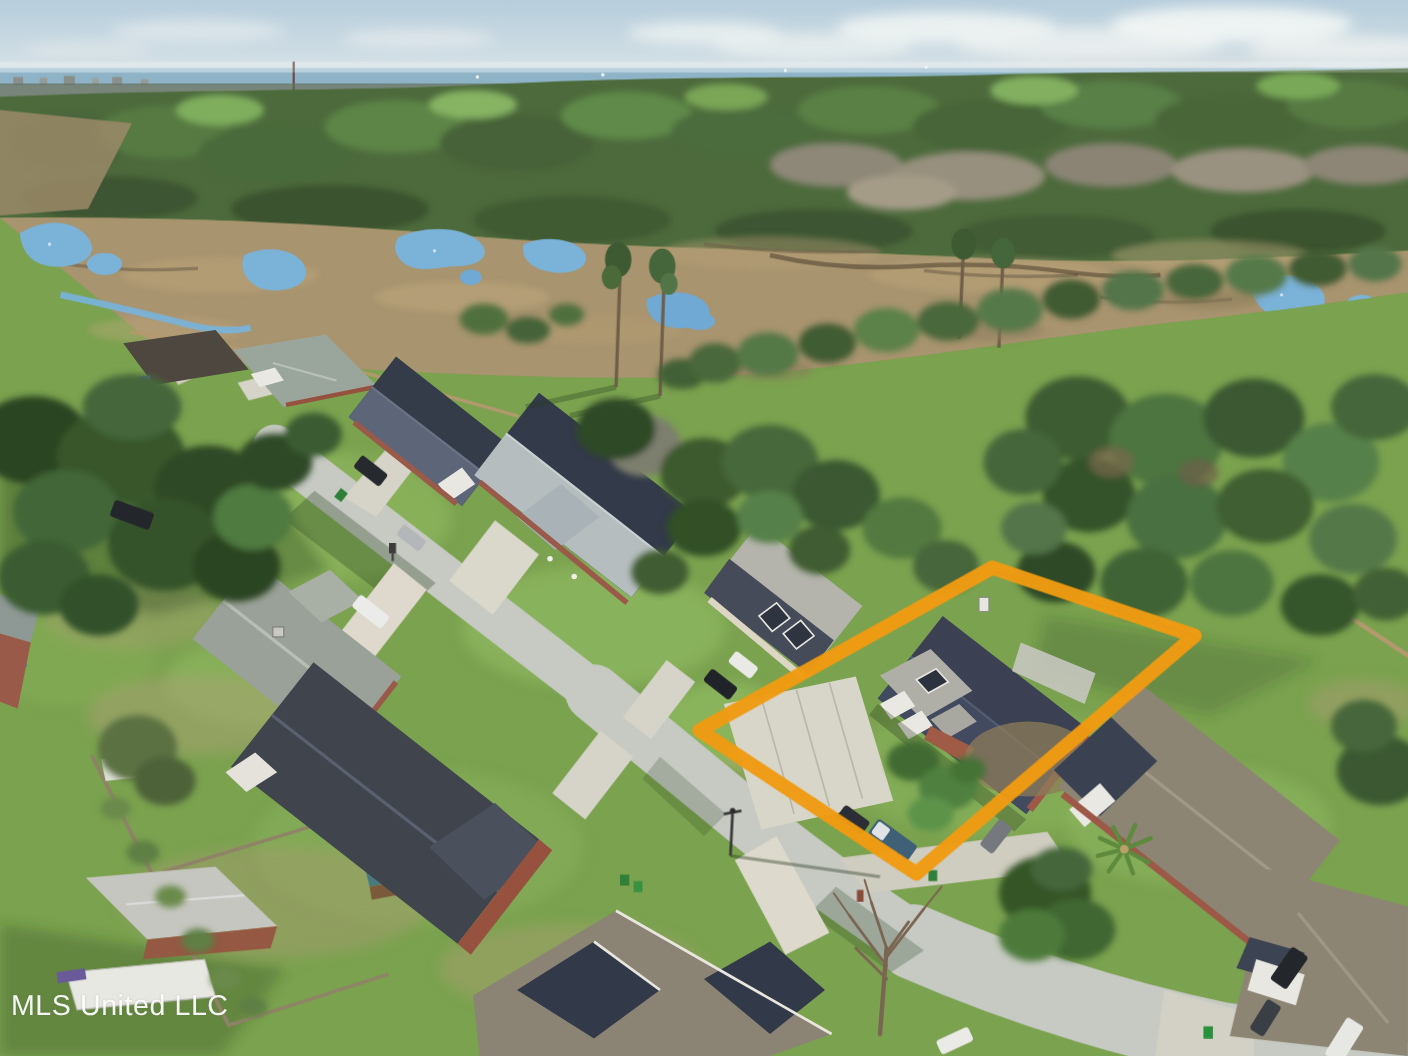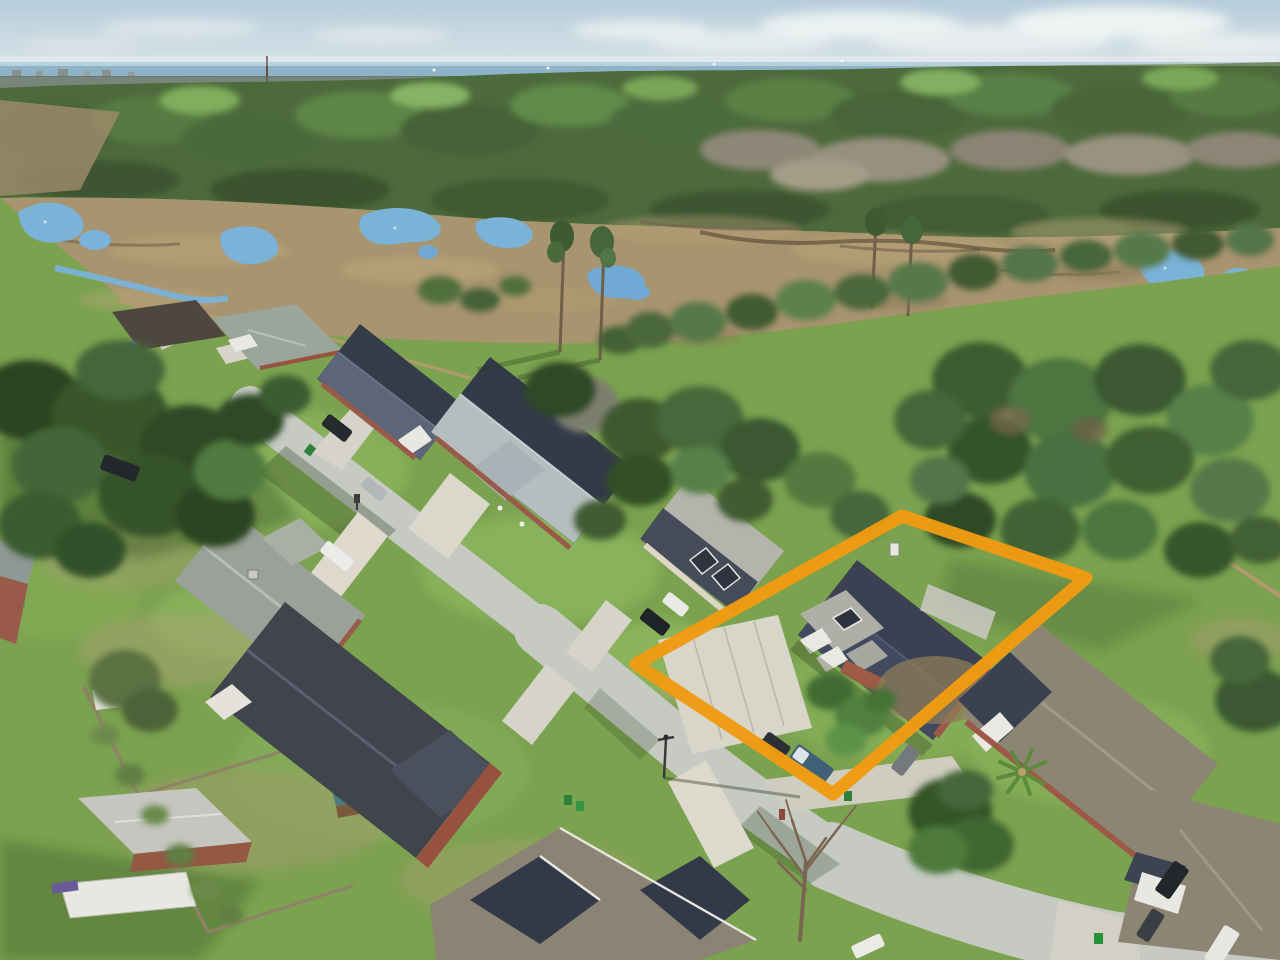--- a/index.html
+++ b/index.html
@@ -471,13 +471,14 @@
     <rect x="354" y="494" width="6" height="9" fill="#3c3c3c"></rect>
         <line x1="357" y1="503" x2="357" y2="510" stroke="#3c3c3c" stroke-width="2"></line>
     <rect x="779" y="809" width="6" height="11" fill="#8a4a3a"></rect>
   </g>
 
   <polygon points="902,516 1086,578 833,794 636,664" fill="none" stroke-width="13" stroke-linejoin="round" opacity=".97" stroke="#F09B12"></polygon>
 
   <rect x="0" y="56" width="1280" height="10" fill="#ffffff" opacity=".22"></rect>
 </svg>
 
+<div class="watermark">MLS United LLC</div>
 </div>
 
 </body></html>

